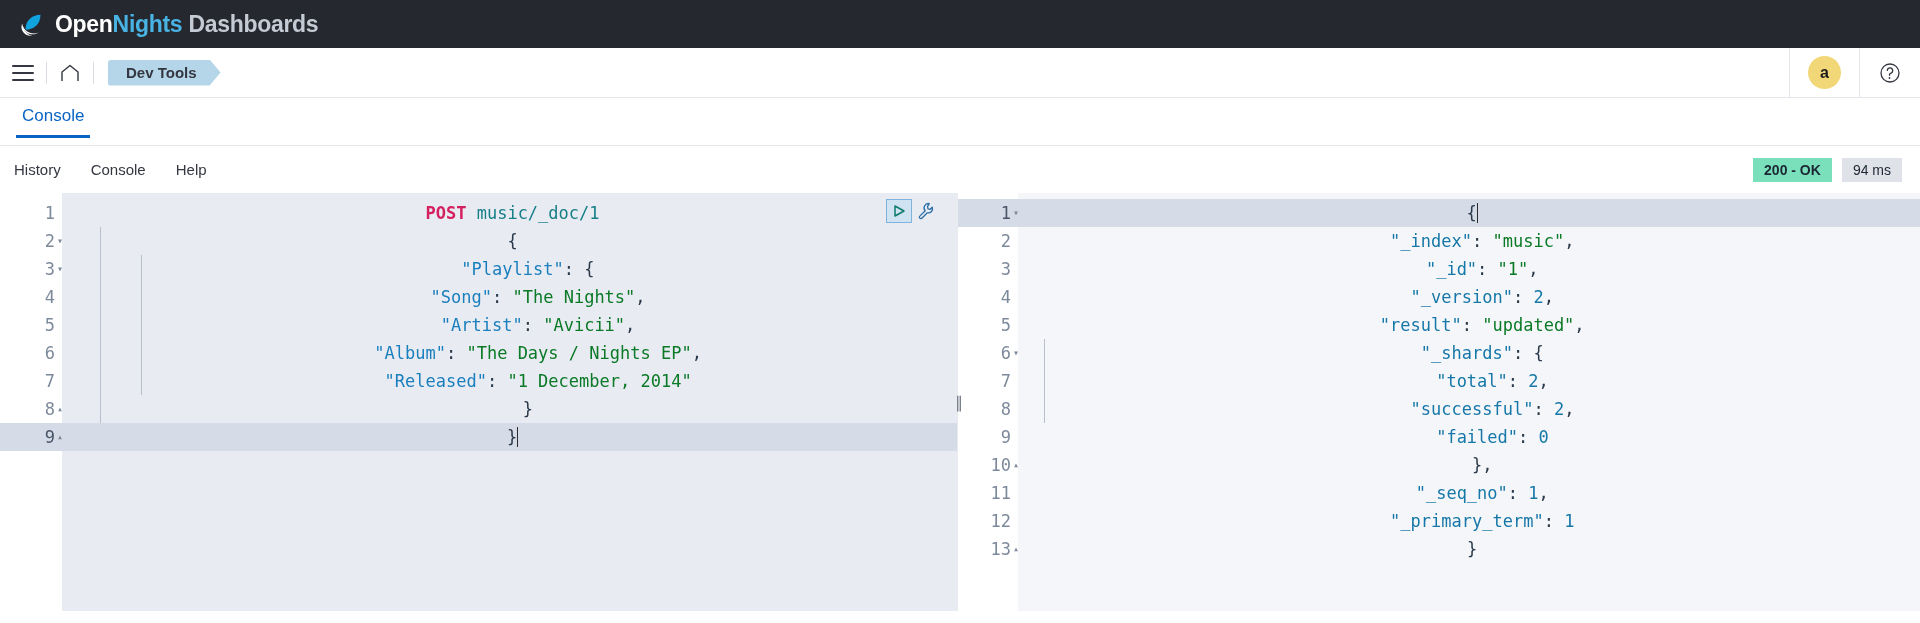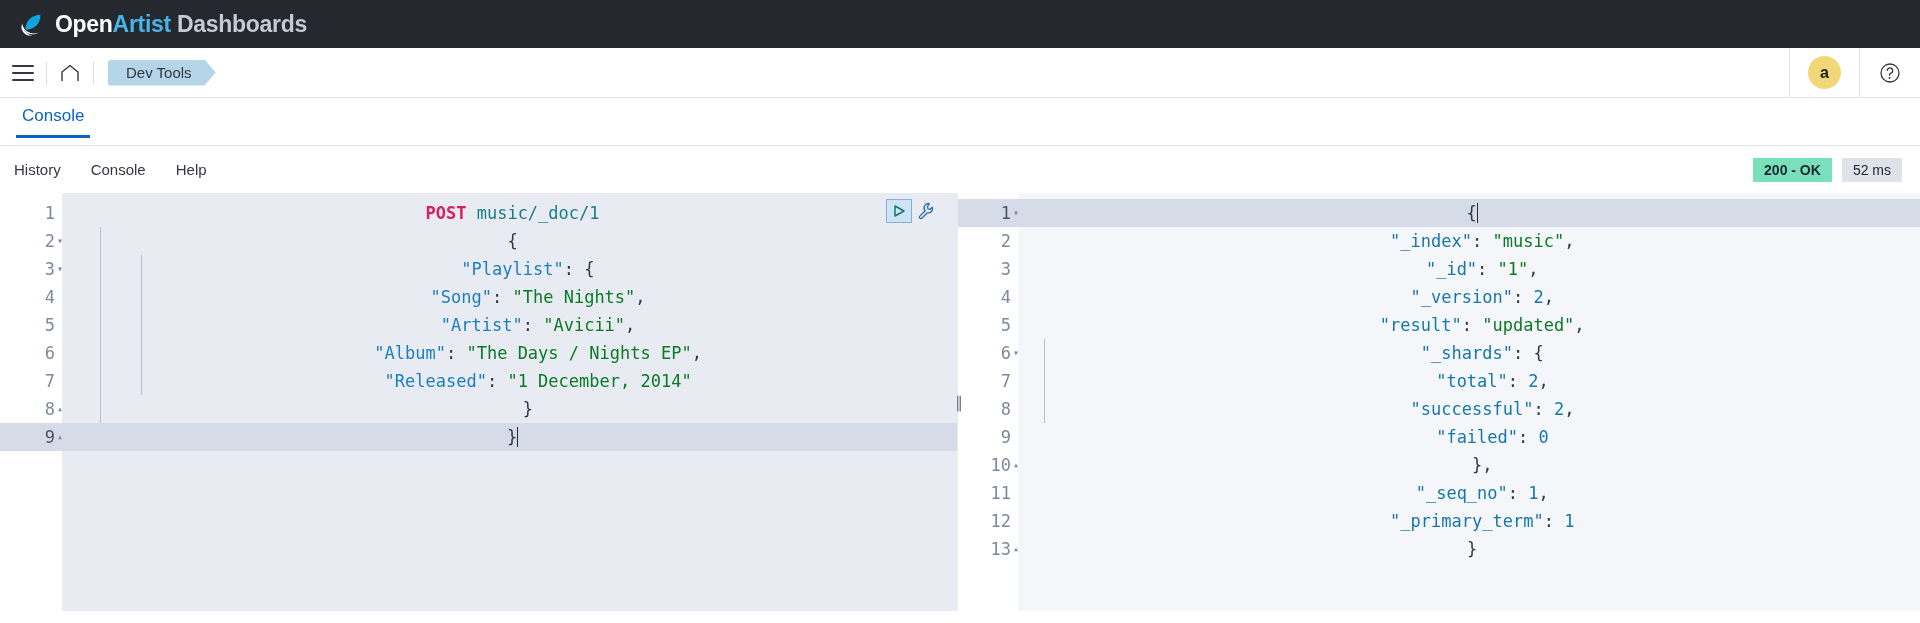--- a/index.html
+++ b/index.html
@@ -40,20 +40,21 @@
   .burger { width: 22px; height: 16px; display: flex; flex-direction: column; justify-content: space-between; }
   .burger i { display: block; height: 2px; background: #343741; border-radius: 1px; }
   .crumb-wrap { margin-left: 14px; position: relative; height: 26px; display:flex; align-items:center; }
   .crumb {
     background: #b5d5e8; color: #343741;
     font-size: 15px; line-height: 26px; height: 26px;
     padding: 0 16px 0 18px; white-space: nowrap; cursor: pointer;
     clip-path: polygon(0 0, calc(100% - 11px) 0, 100% 50%, calc(100% - 11px) 100%, 0 100%);
     padding-right: 24px;
     border-radius: 3px 0 0 3px;
+    font-weight: bold;
   }
   .nav-right {
     margin-left: auto; display: flex; align-items: center; height: 50px;
   }
   .avatar-cell, .help-cell {
     height: 50px; display: flex; align-items: center; justify-content: center;
     padding: 0 18px; cursor: pointer;
   }
   .vdiv { width: 1px; height: 50px; background: #e3e6eb; }
   .avatar {
@@ -190,21 +191,21 @@
 <body>
 
 <div class="topbar">
   <div class="logo-wrap">
     <svg class="logo-mark" viewBox="0 0 32 32">
       <path d="M26 6c0 11-8 16-16 16 0-11 8-16 16-16z" fill="#0fa3e0" transform="translate(-2,0)"></path>
       <path d="M5 17c0 6 5 10 11 10 2.3 0 4.4-.7 6-1.9-1.6.6-3.3.9-5 .9-6 0-11-4-12-9z" fill="#ffffff"></path>
       <path d="M4.5 15.5c-1 2.3-1.1 5 0 7.3 1.9 4 6.3 6.3 10.9 5.6-5.5-.6-9.9-5.6-10.9-12.9z" fill="#ffffff"></path>
     </svg>
     <div class="logo-text">
-      <span class="w1">Open</span><span class="w2">Artist</span><span class="w3"> Dashboards</span>
+      <span class="w1">Open</span><span class="w2">Nights</span><span class="w3"> Dashboards</span>
     </div>
   </div>
 </div>
 
 <div class="navbar">
   <div class="nav-btn">
     <span class="burger">
         <i></i>
         <i></i>
         <i></i>
@@ -242,21 +243,21 @@
 </div>
 
 <div class="subbar">
   <div class="subbar-link">History</div>
   <div class="subbar-link">Console</div>
   <div class="subbar-link">Help</div>
 
 
   <div class="badges">
     <div class="badge ok">200 - OK</div>
-    <div class="badge ms">52 ms</div>
+    <div class="badge ms">94 ms</div>
   </div>
 </div>
 
 <div class="editors">
 
   <div class="pane pane-req">
     <div class="gutter gutter-req" id="req-gutter">
         <div class="gline">1</div>
         <div class="gline">2<span class="fold">▾</span></div>
         <div class="gline">3<span class="fold">▾</span></div>

